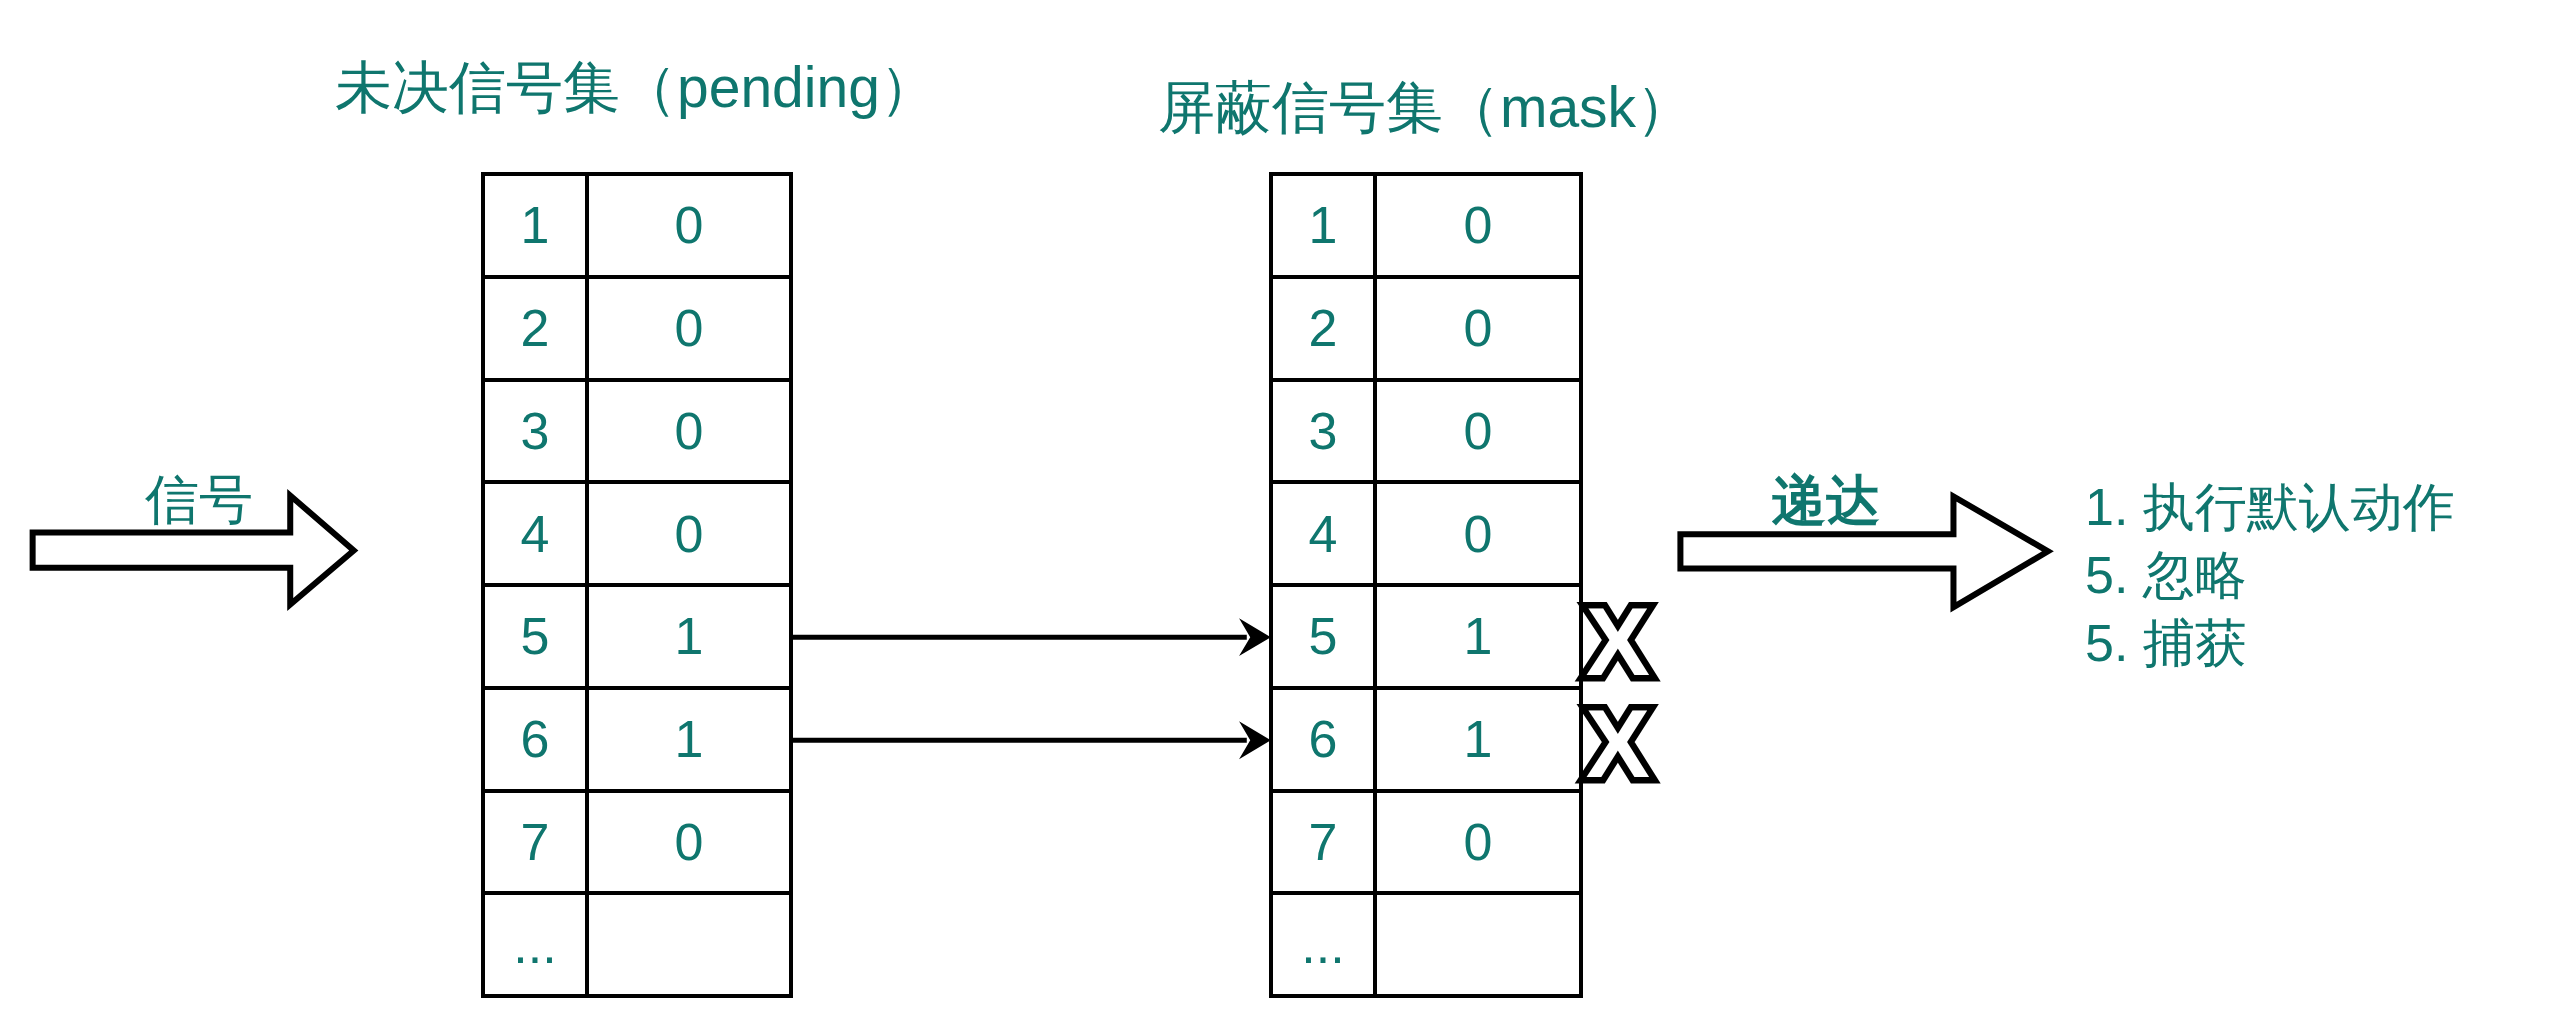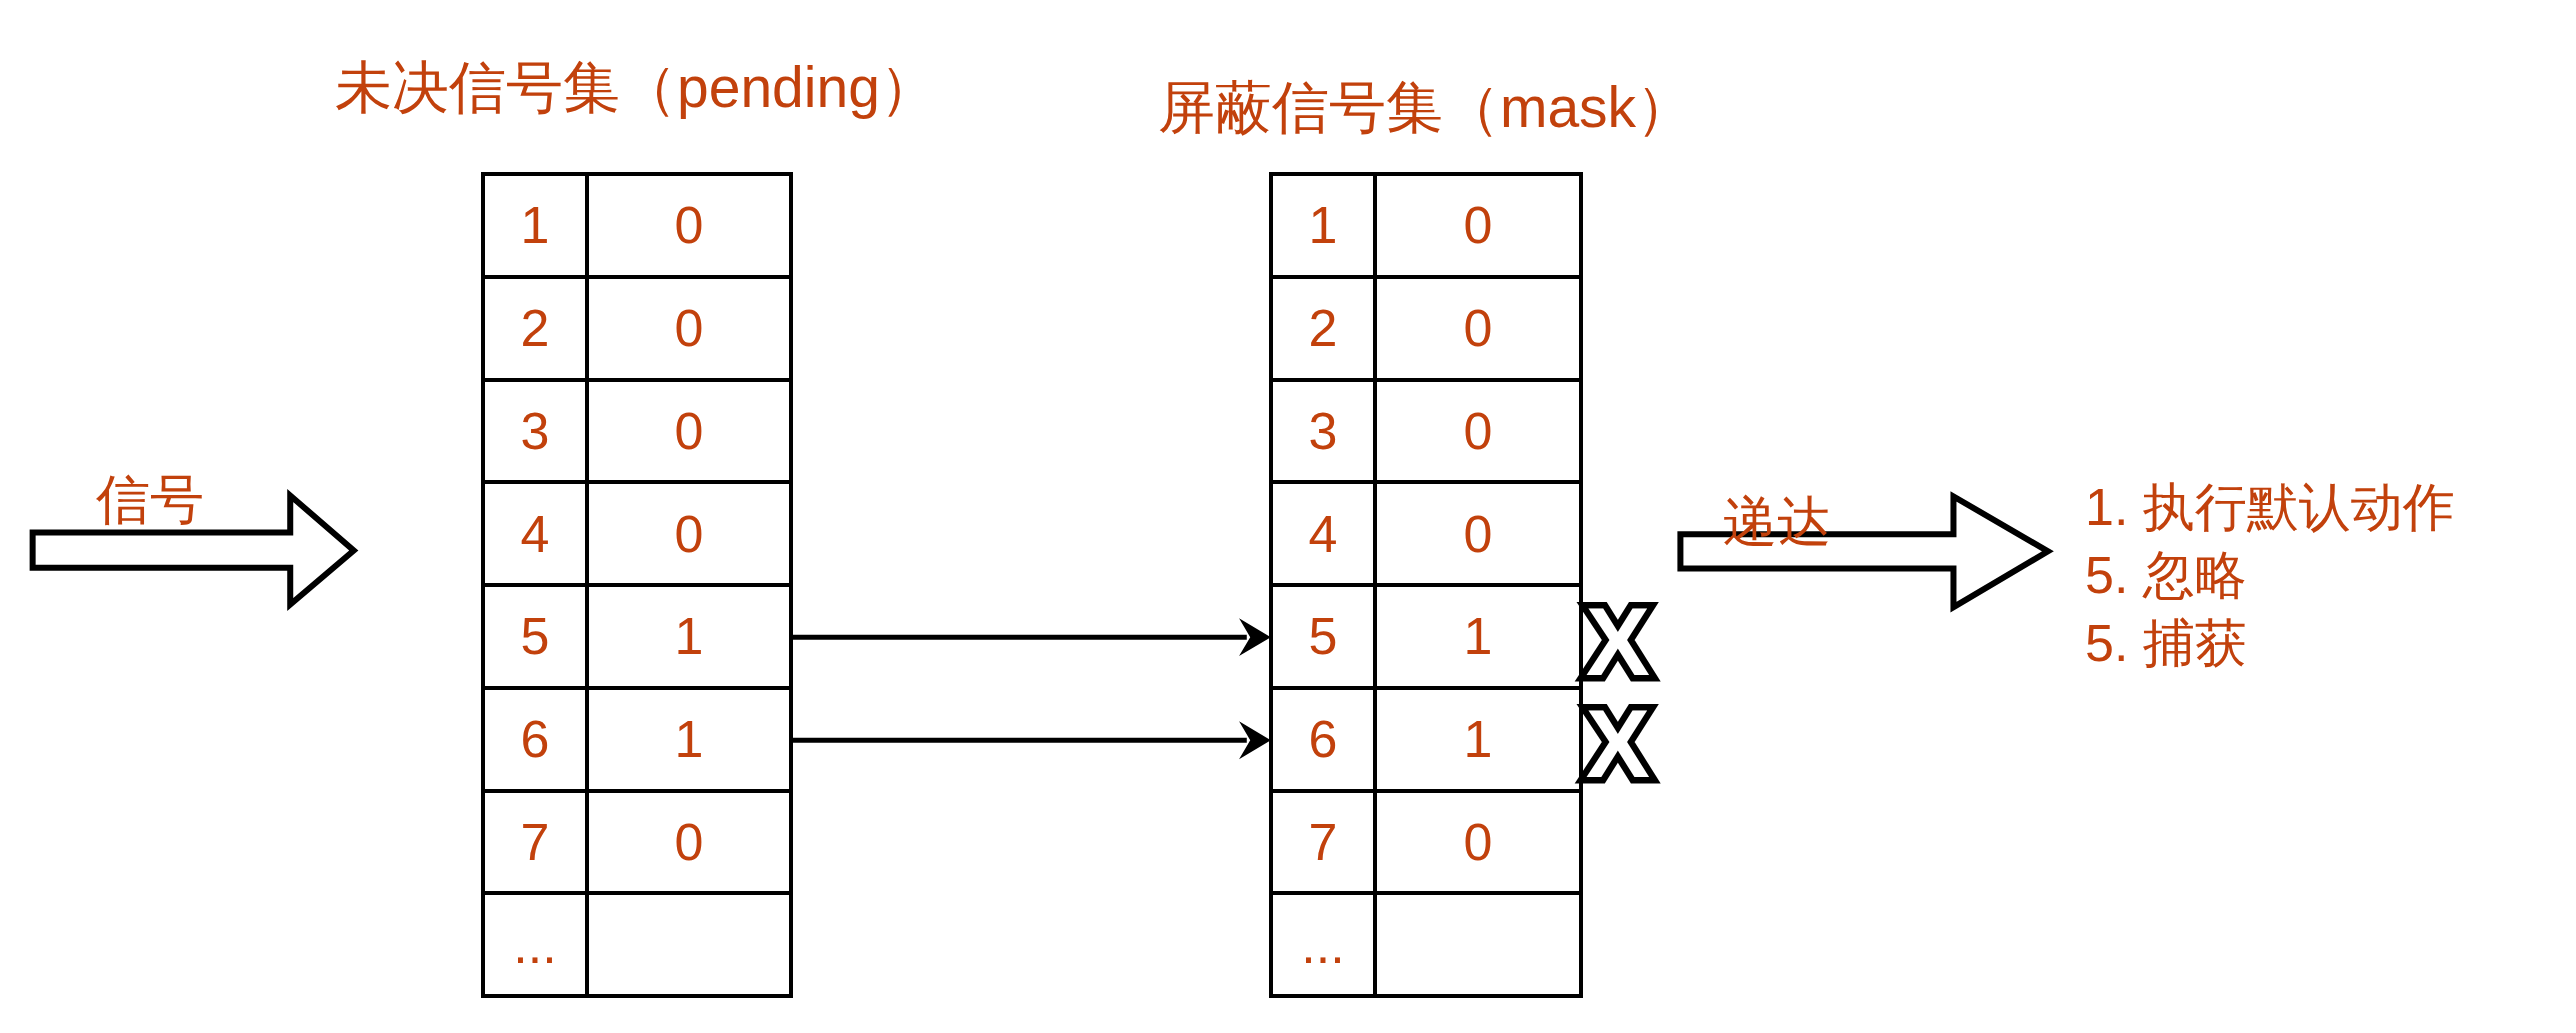--- a/index.html
+++ b/index.html
@@ -2,21 +2,21 @@
 <html style="font-size:13.7px"><head>
 <meta charset="utf-8">
 <style>
   html,body{margin:0;padding:0;background:#ffffff;}
   .canvas{
     position:relative;
     width:2576px;
     height:1034px;
     background:#ffffff;
     font-family:"Liberation Sans","DejaVu Sans",sans-serif;
-    color:#c2410c;
+    color:#0f766e;
     overflow:hidden;
   }
   .table-title{
     position:absolute;
     top:48px;
     height:79px;
     line-height:79px;
     font-size:57px;
     text-align:center;
     white-space:nowrap;
@@ -51,24 +51,25 @@
     position:absolute;
     left:0;top:0;
     width:2576px;
     height:1034px;
     pointer-events:none;
   }
   .arrow-label{
     position:absolute;
     width:206px;
     font-size:54px;
+    text-align:center;
     white-space:nowrap;
   }
   .label-signal{left:96px;top:464px;}
-  .label-deliver{left:1723px;top:486px;}
+  .label-deliver{left:1723px;top:465px;font-weight:bold;}
 
   .outcomes{
     position:absolute;
     left:2085px;
     top:448px;
     font-size:52px;
     line-height:68px;
     white-space:nowrap;
     margin-top:25px;
   }

